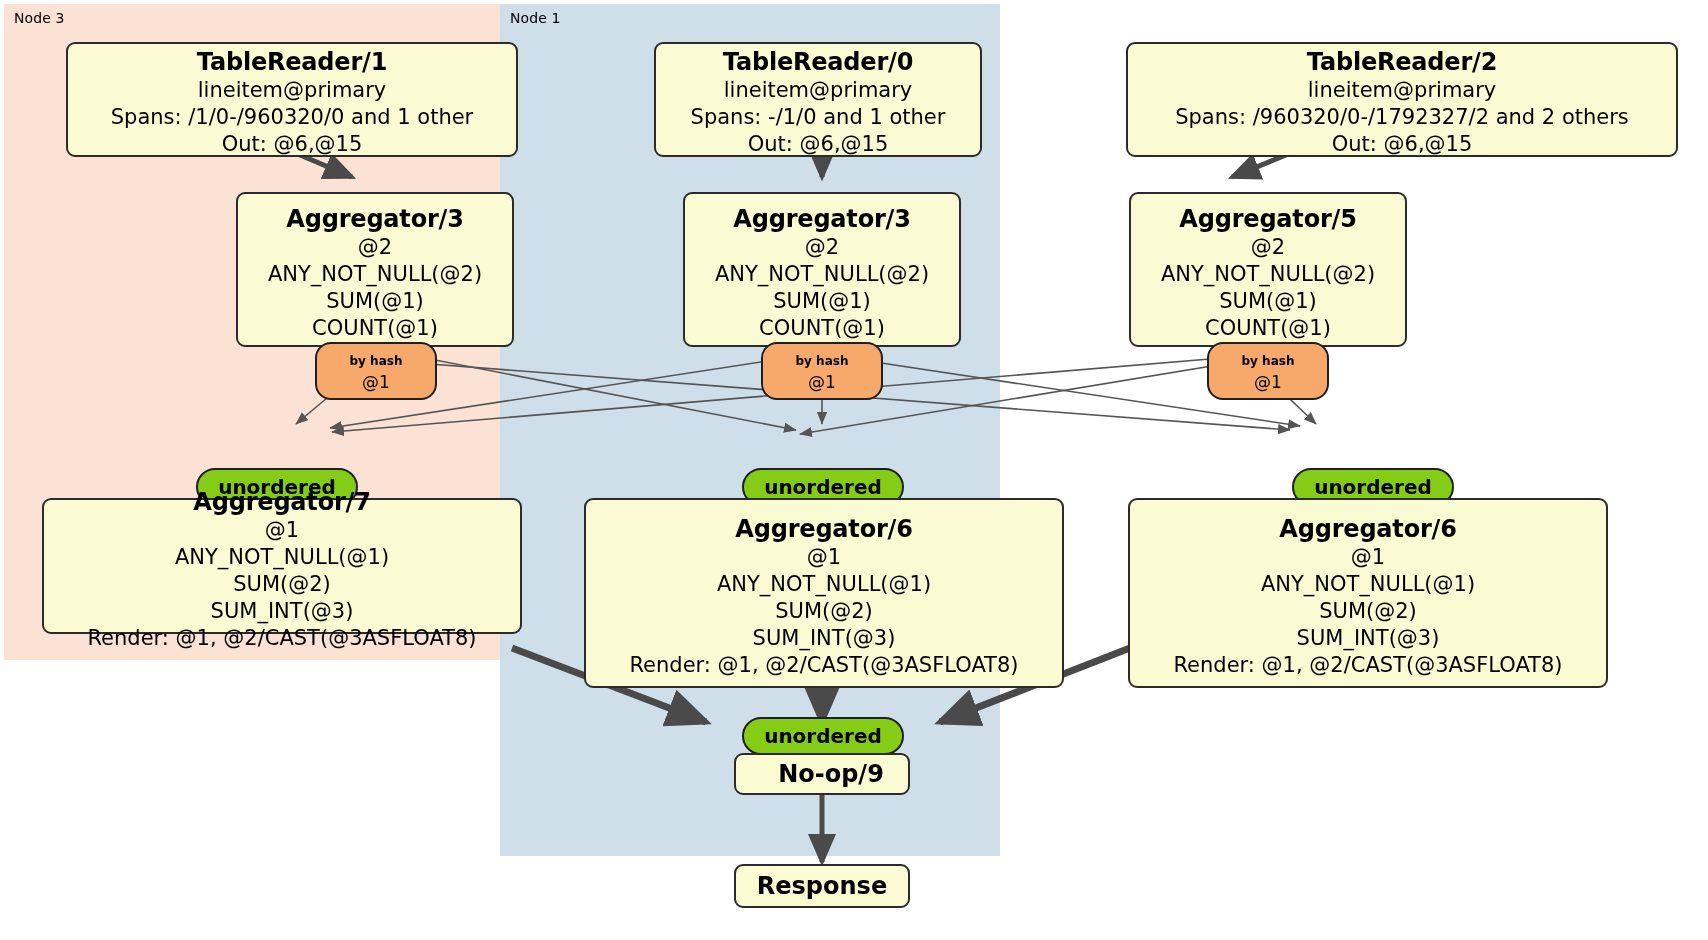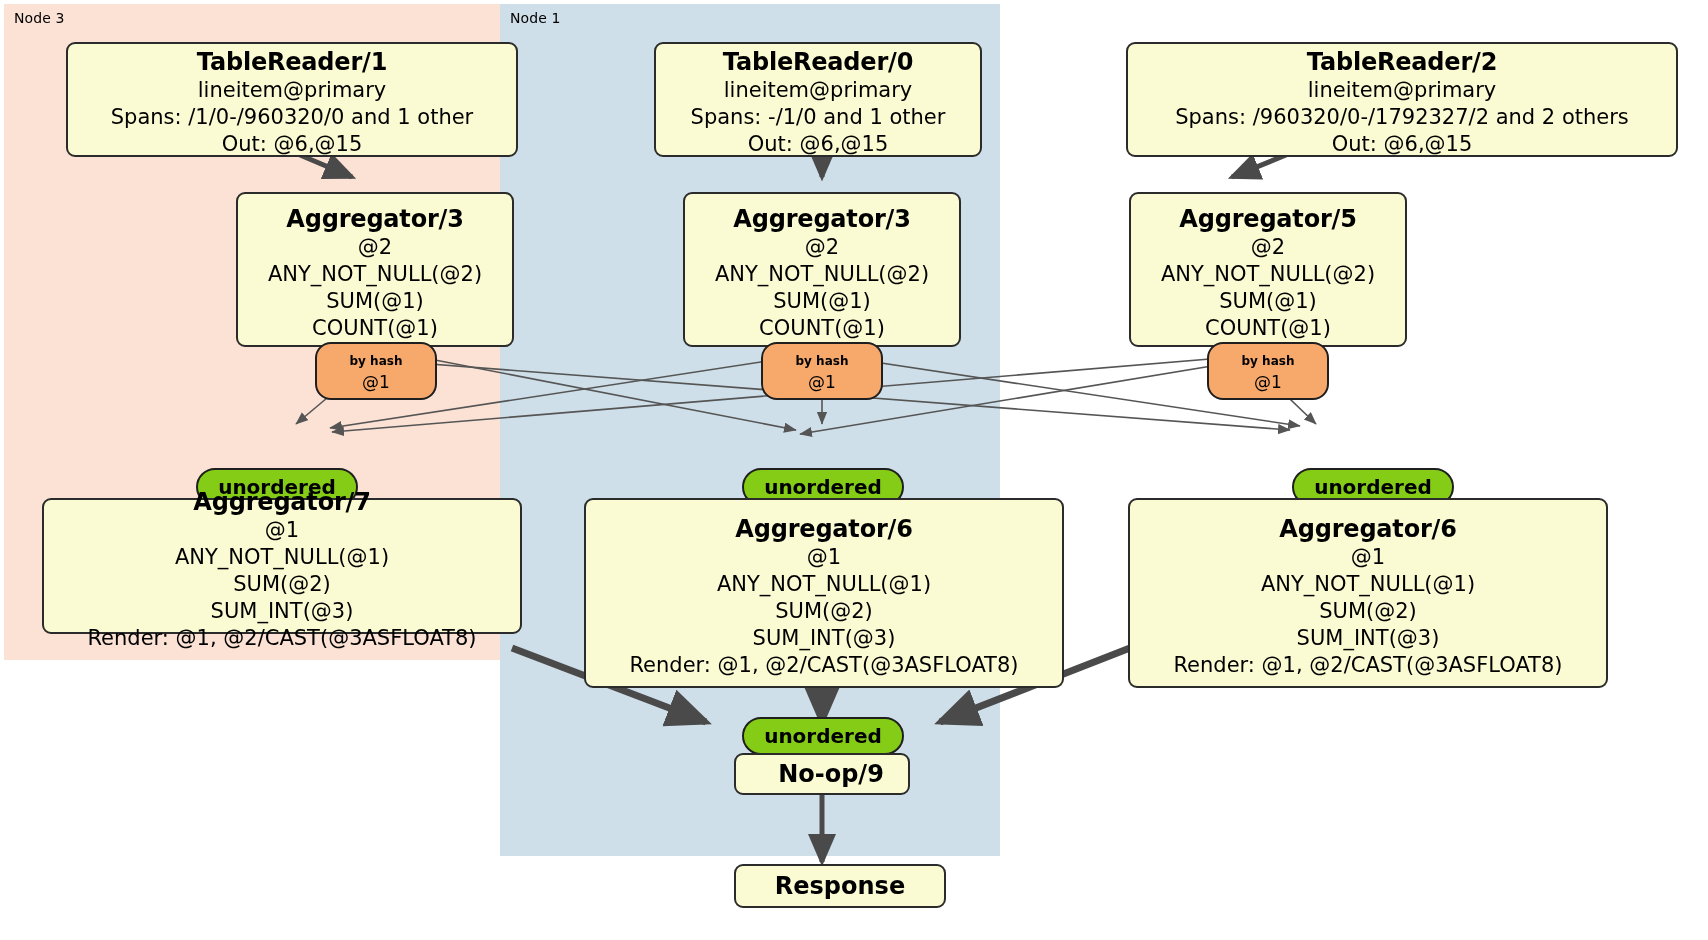--- a/index.html
+++ b/index.html
@@ -176,15 +176,15 @@
     <div class="l">ANY_NOT_NULL(@1)</div>
     <div class="l">SUM(@2)</div>
     <div class="l">SUM_INT(@3)</div>
     <div class="l">Render: @1, @2/CAST(@3ASFLOAT8)</div>
   </div>
 
   <div class="pill unord" style="left:742px;top:717px;width:162px;height:38px;">unordered</div>
 
   <div class="smallbox" style="left:734px;top:753px;width:176px;height:42px;padding-left:18px;">No-op/9</div>
 
-  <div class="smallbox" style="left:734px;top:864px;width:212px;height:44px;">Response</div>
+  <div class="smallbox" style="left:734px;top:864px;width:176px;height:44px;">Response</div>
 
 </div>
 
 </body></html>

